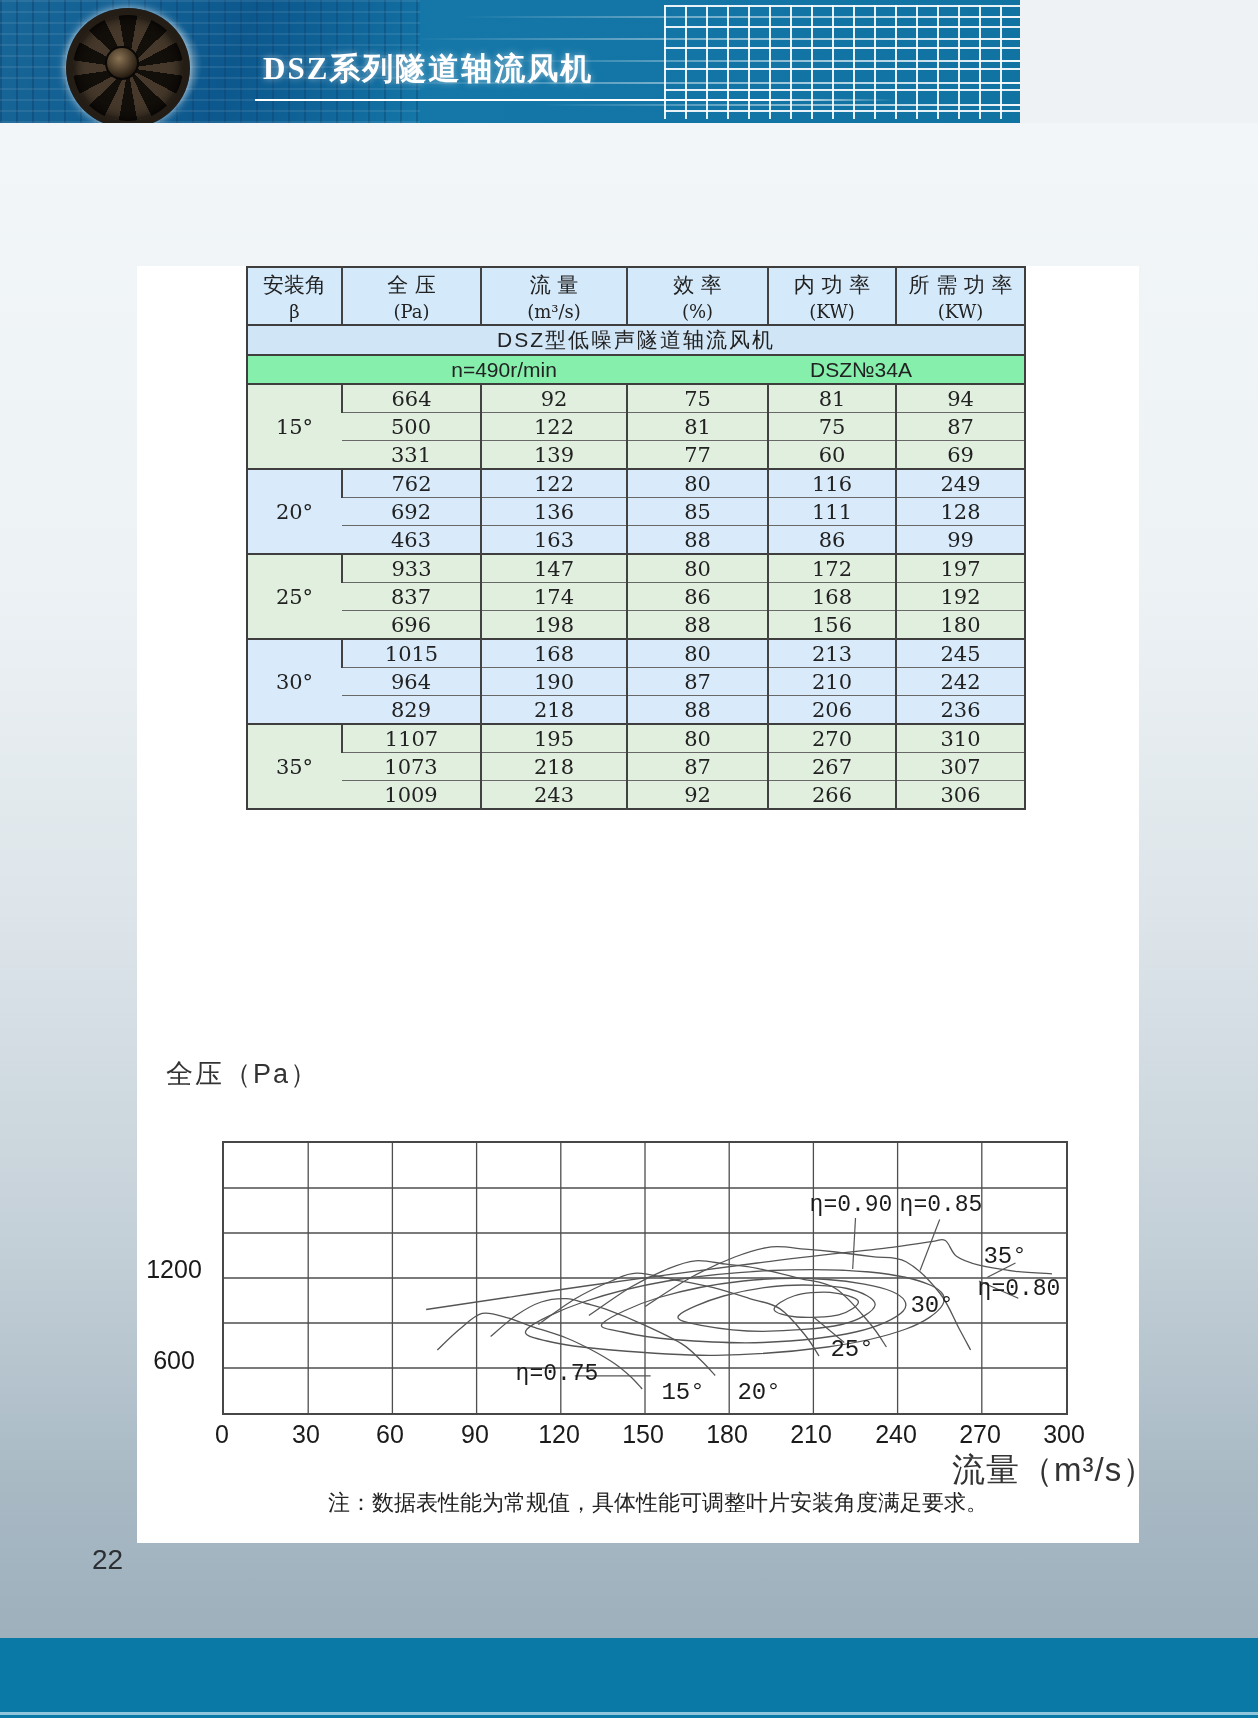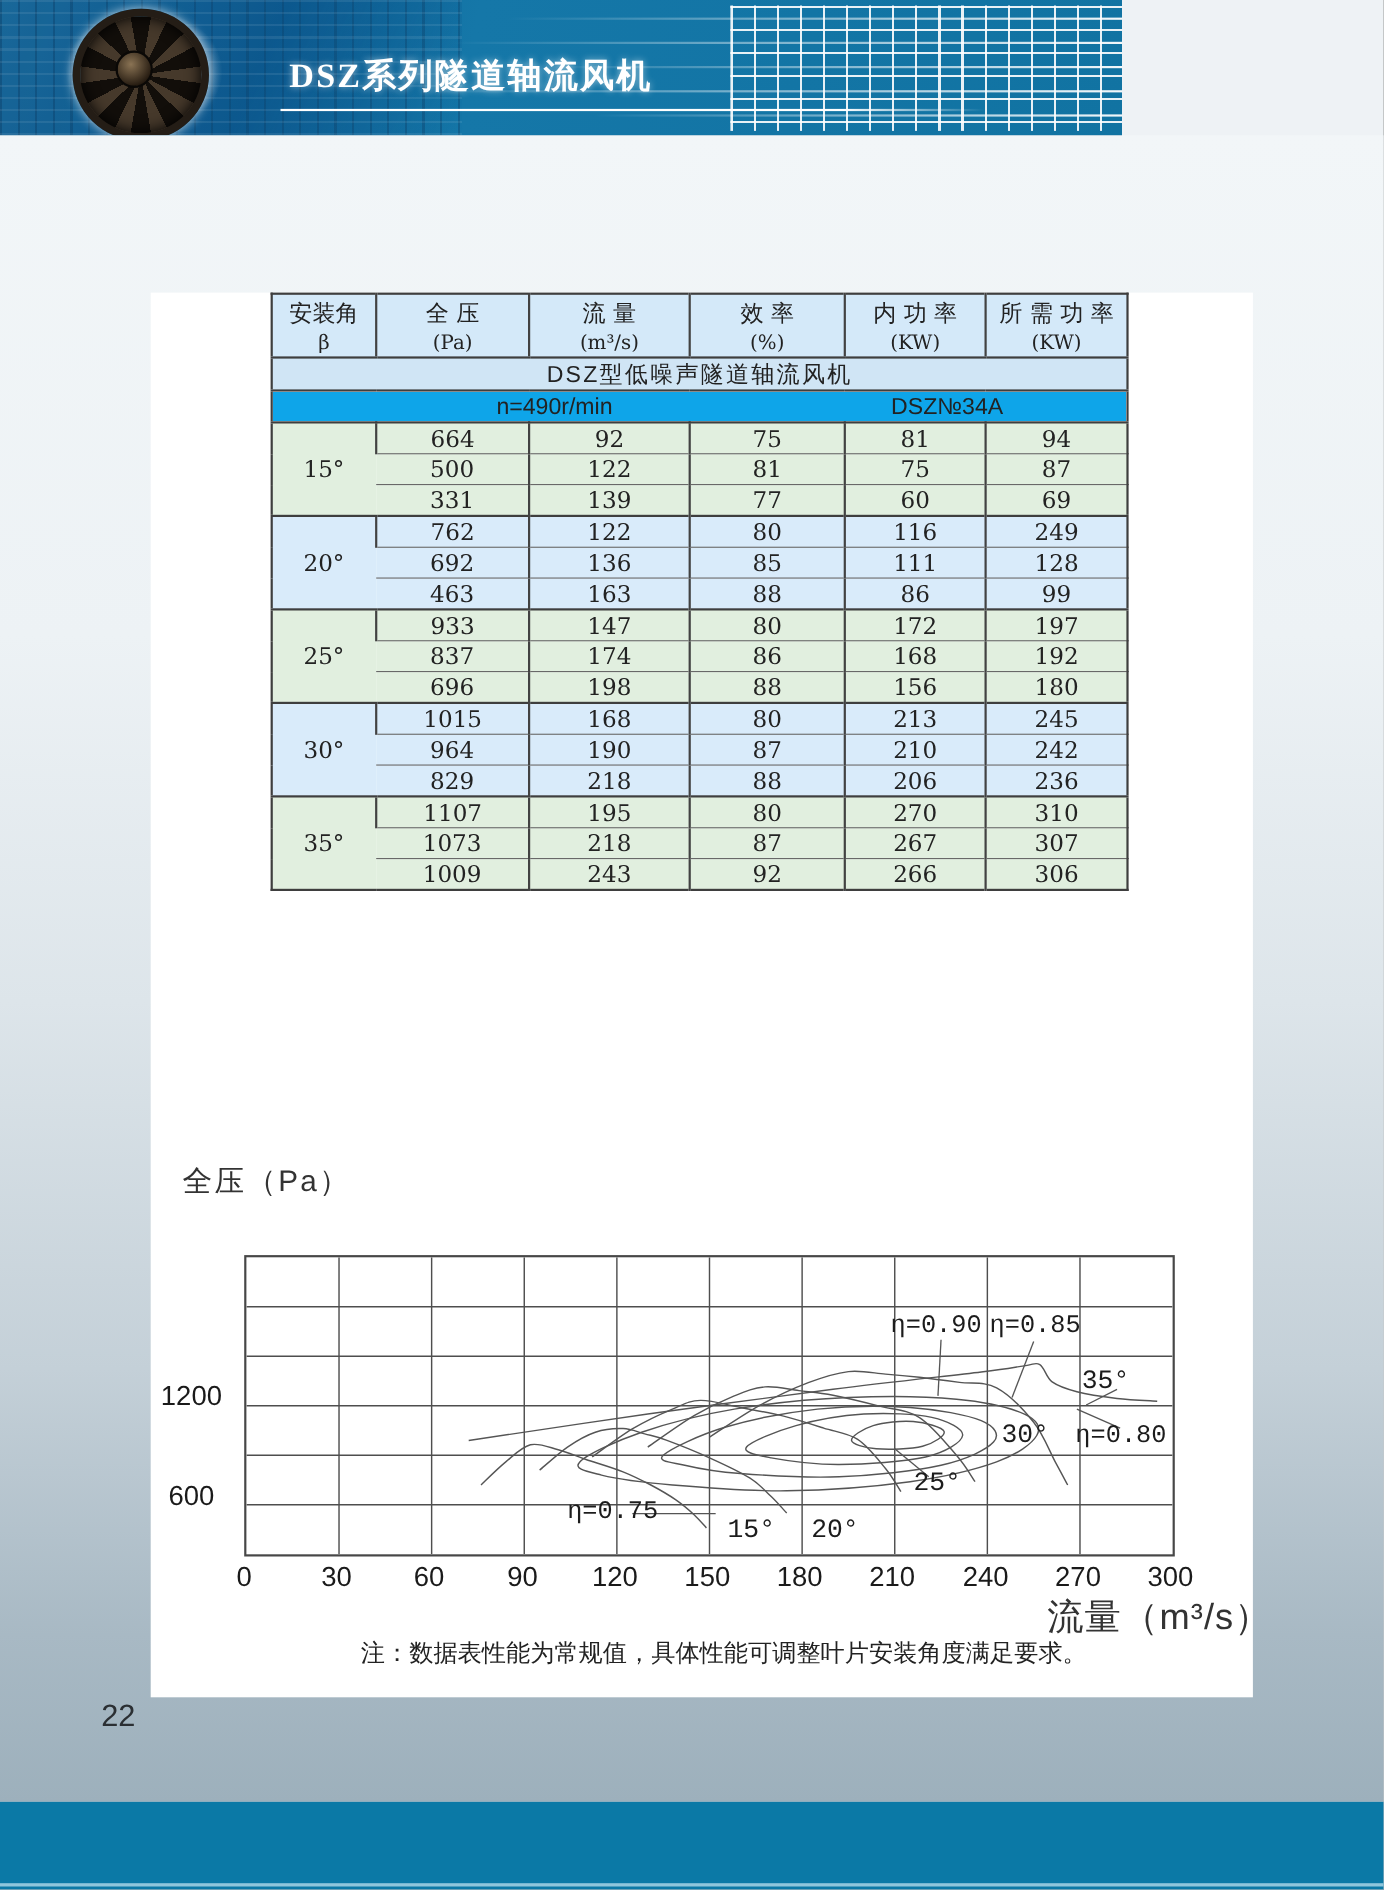--- a/index.html
+++ b/index.html
@@ -46,21 +46,21 @@
   .pagenum{position:absolute;left:92px;top:1544px;font-size:28px;color:#2b2f33;}
 
   
   .dt{position:absolute;left:246px;top:266px;width:778px;border-collapse:collapse;
       table-layout:fixed;color:#222;font-family:"DejaVu Serif",serif;
       border:2px solid #3e3e3e;}
   .dt td,.dt th{border-left:2px solid #424242;text-align:center;padding:0;font-weight:400;}
   .dt td:first-child,.dt th:first-child{border-left:none;}
   .t-title td{height:56px;background:#d0e5f5;font-size:24px;letter-spacing:2px;
               font-family:"Liberation Sans",sans-serif;border-bottom:2px solid #3e3e3e;}
-  .subrow td{height:40px;background:#0ea5e9;position:relative;border-bottom:2px solid #3e3e3e;
+  .subrow td{height:40px;background:#86efac;position:relative;border-bottom:2px solid #3e3e3e;
              font-family:"Liberation Sans",sans-serif;font-size:21px;}
   .subrow span{position:absolute;top:50%;transform:translate(-50%,-50%);white-space:nowrap;}
   .sub-speed{left:33%;}
   .sub-model{left:79%;}
   .dt thead th{height:56px;background:#d4e9f9;font-size:21px;border-bottom:2px solid #3e3e3e;}
   .dt thead .unit{font-size:18px;margin-top:2px;}
   .dt tbody td{height:27px;font-size:21px;border-top:1px solid #686868;}
   .dt tbody tr.gs td{border-top:2px solid #3e3e3e;}
   tr.g-green td{background:#e1efdf;}
   tr.g-blue td{background:#d9ebfa;}
@@ -297,21 +297,21 @@
         <line x1="715.6999999999999" y1="76.5" x2="696.0533333333333" y2="127.5" stroke="#555" stroke-width="1.2"></line>
         <line x1="620.2733333333333" y1="199.5" x2="589.4" y2="174" stroke="#555" stroke-width="1.2"></line>
         <line x1="350.83333333333337" y1="232.95" x2="426.61333333333334" y2="232.95" stroke="#555" stroke-width="1.2"></line>
         <line x1="791.4799999999999" y1="120" x2="763.4133333333333" y2="134.25" stroke="#555" stroke-width="1.2"></line>
         <line x1="794.2866666666666" y1="155.25" x2="754.9933333333333" y2="138" stroke="#555" stroke-width="1.2"></line>
       </svg>
     <span class="clabel" style="left:627px;top:62px;">η=0.90</span>
     <span class="clabel" style="left:717px;top:62px;">η=0.85</span>
     <span class="clabel ang" style="left:781px;top:113px;">35°</span>
     <span class="clabel ang" style="left:708px;top:162px;">30°</span>
-    <span class="clabel" style="left:795px;top:162px;text-align:right;">η=0.80</span>
+    <span class="clabel" style="left:795px;top:146px;text-align:right;">η=0.80</span>
     <span class="clabel ang" style="left:628px;top:206px;">25°</span>
     <span class="clabel ang" style="left:459px;top:249px;">15°</span>
     <span class="clabel ang" style="left:535px;top:249px;">20°</span>
     <span class="clabel" style="left:333px;top:231px;">η=0.75</span>
   </div>
 
   <div class="ytick" style="left:136px;top:1216px;">1200</div>
   <div class="ytick" style="left:136px;top:1307px;">600</div>
 
   <div class="xticks">

